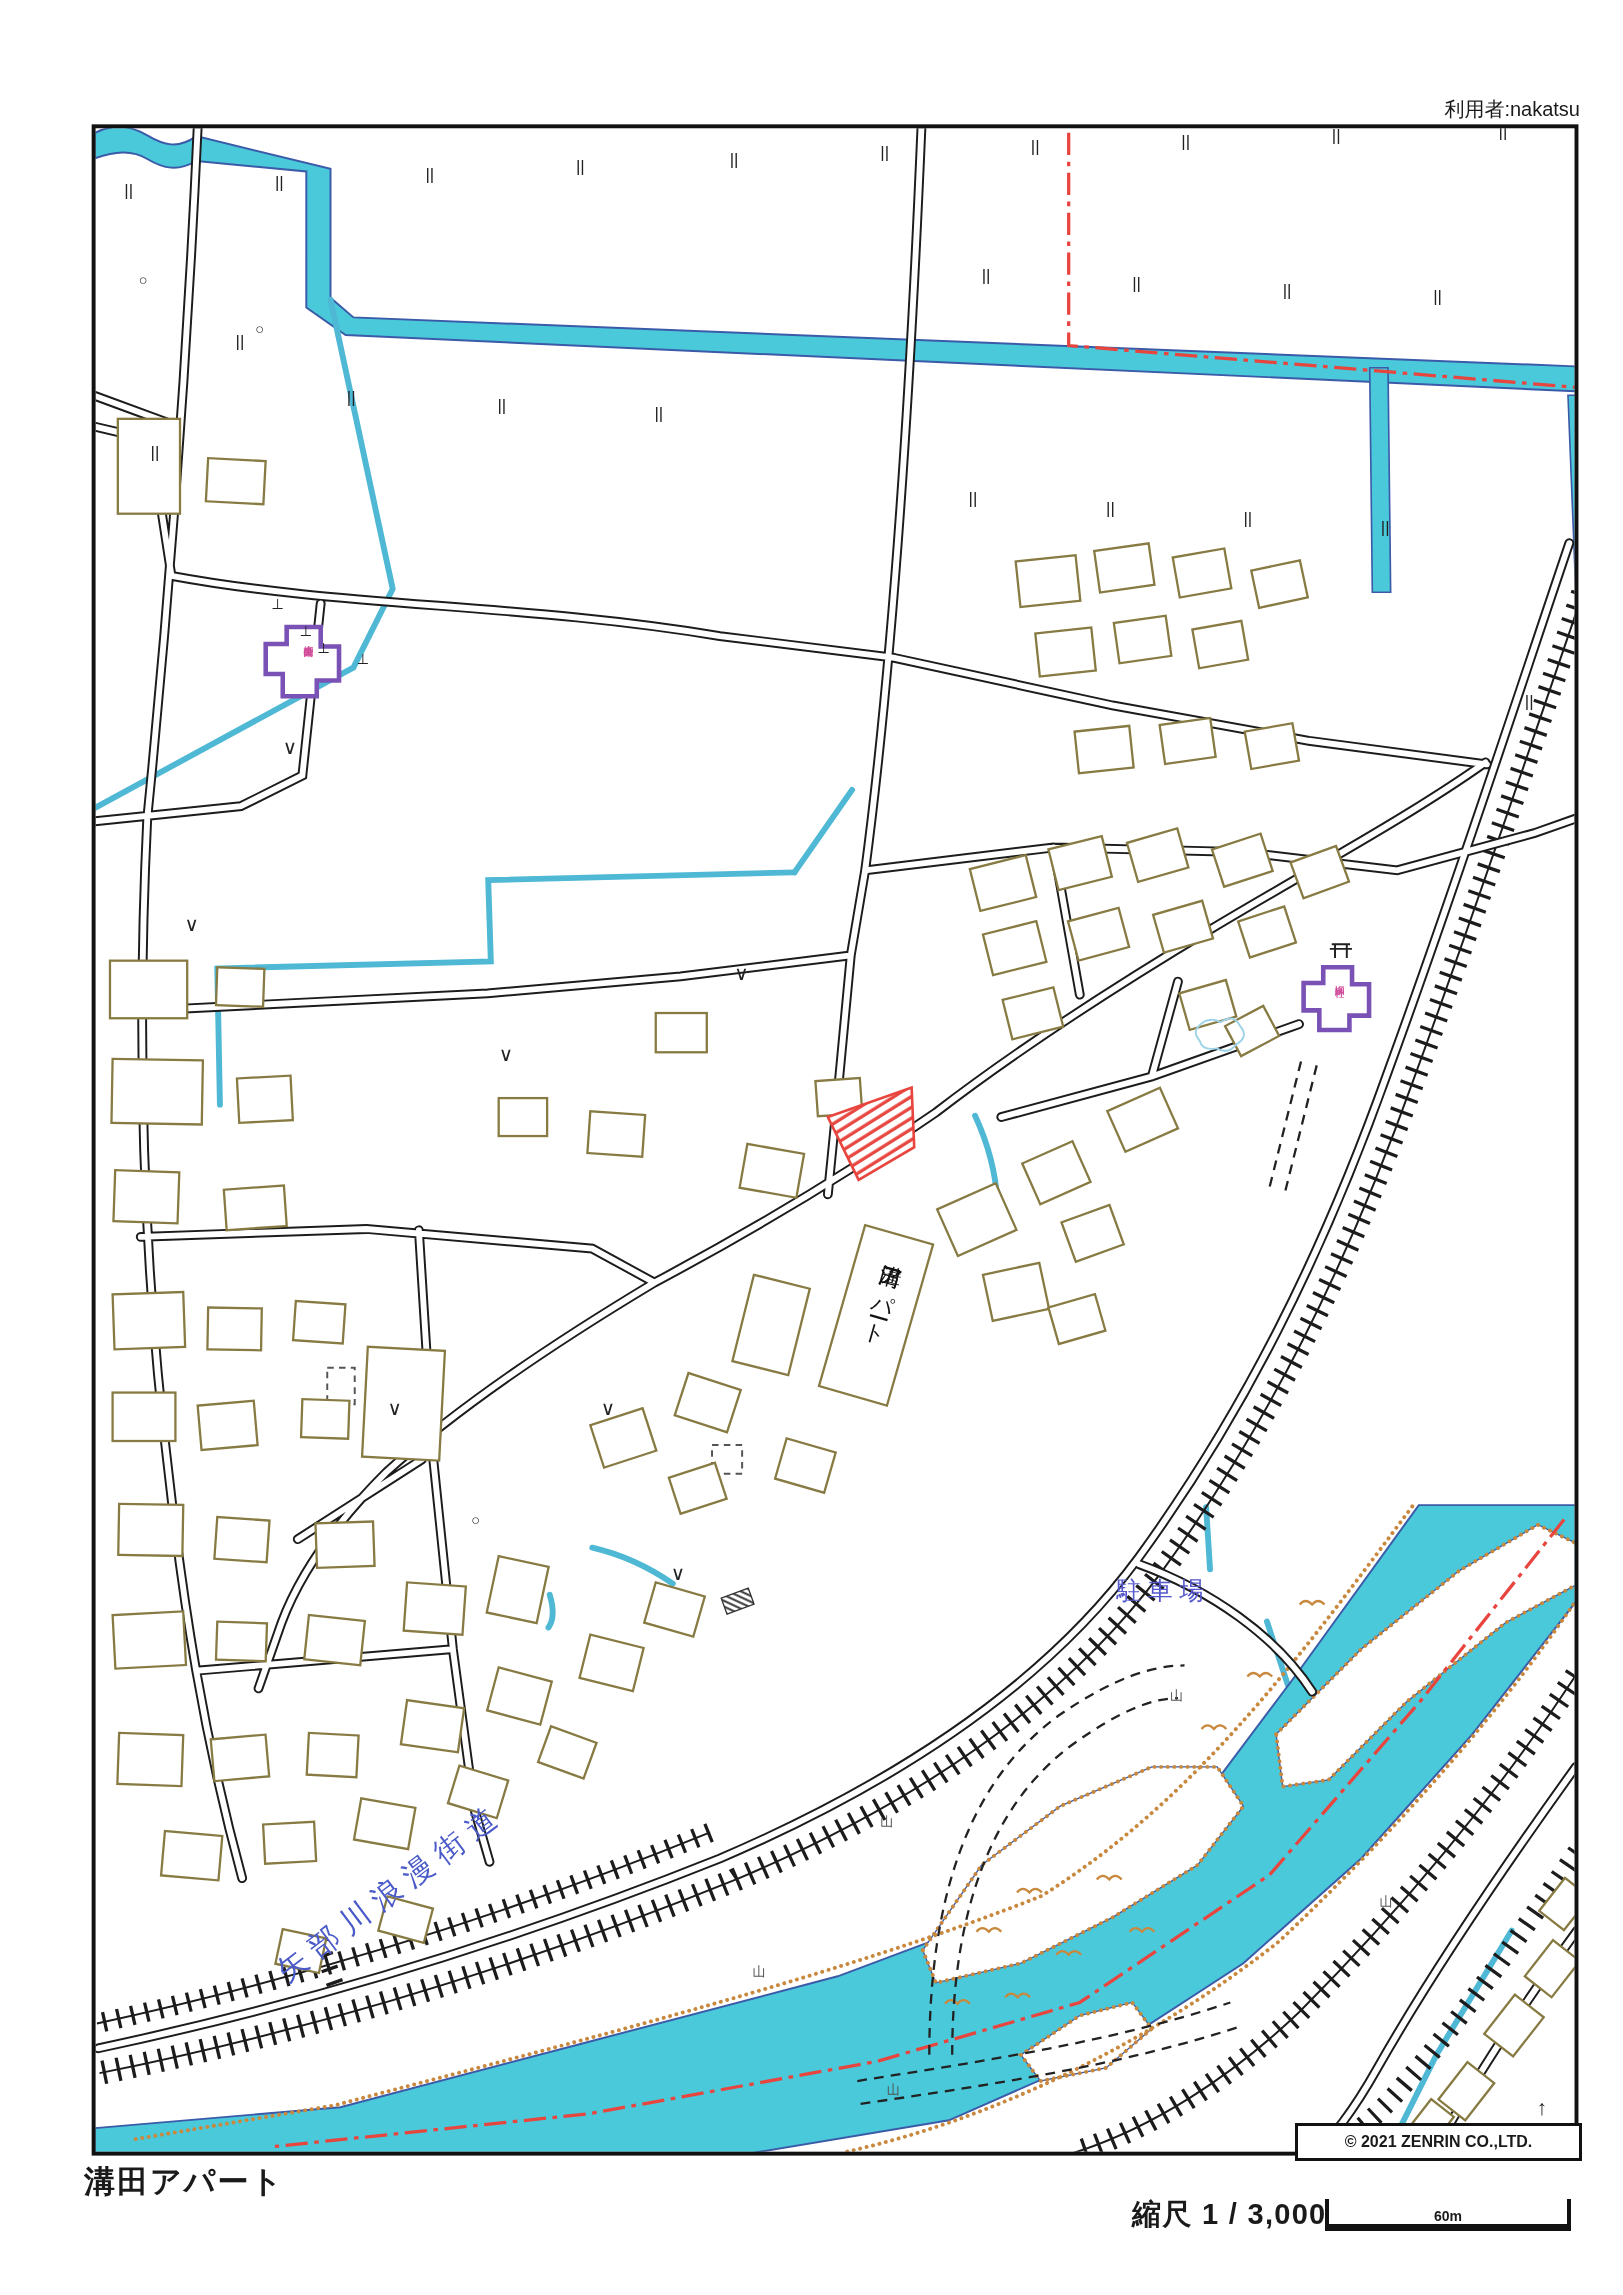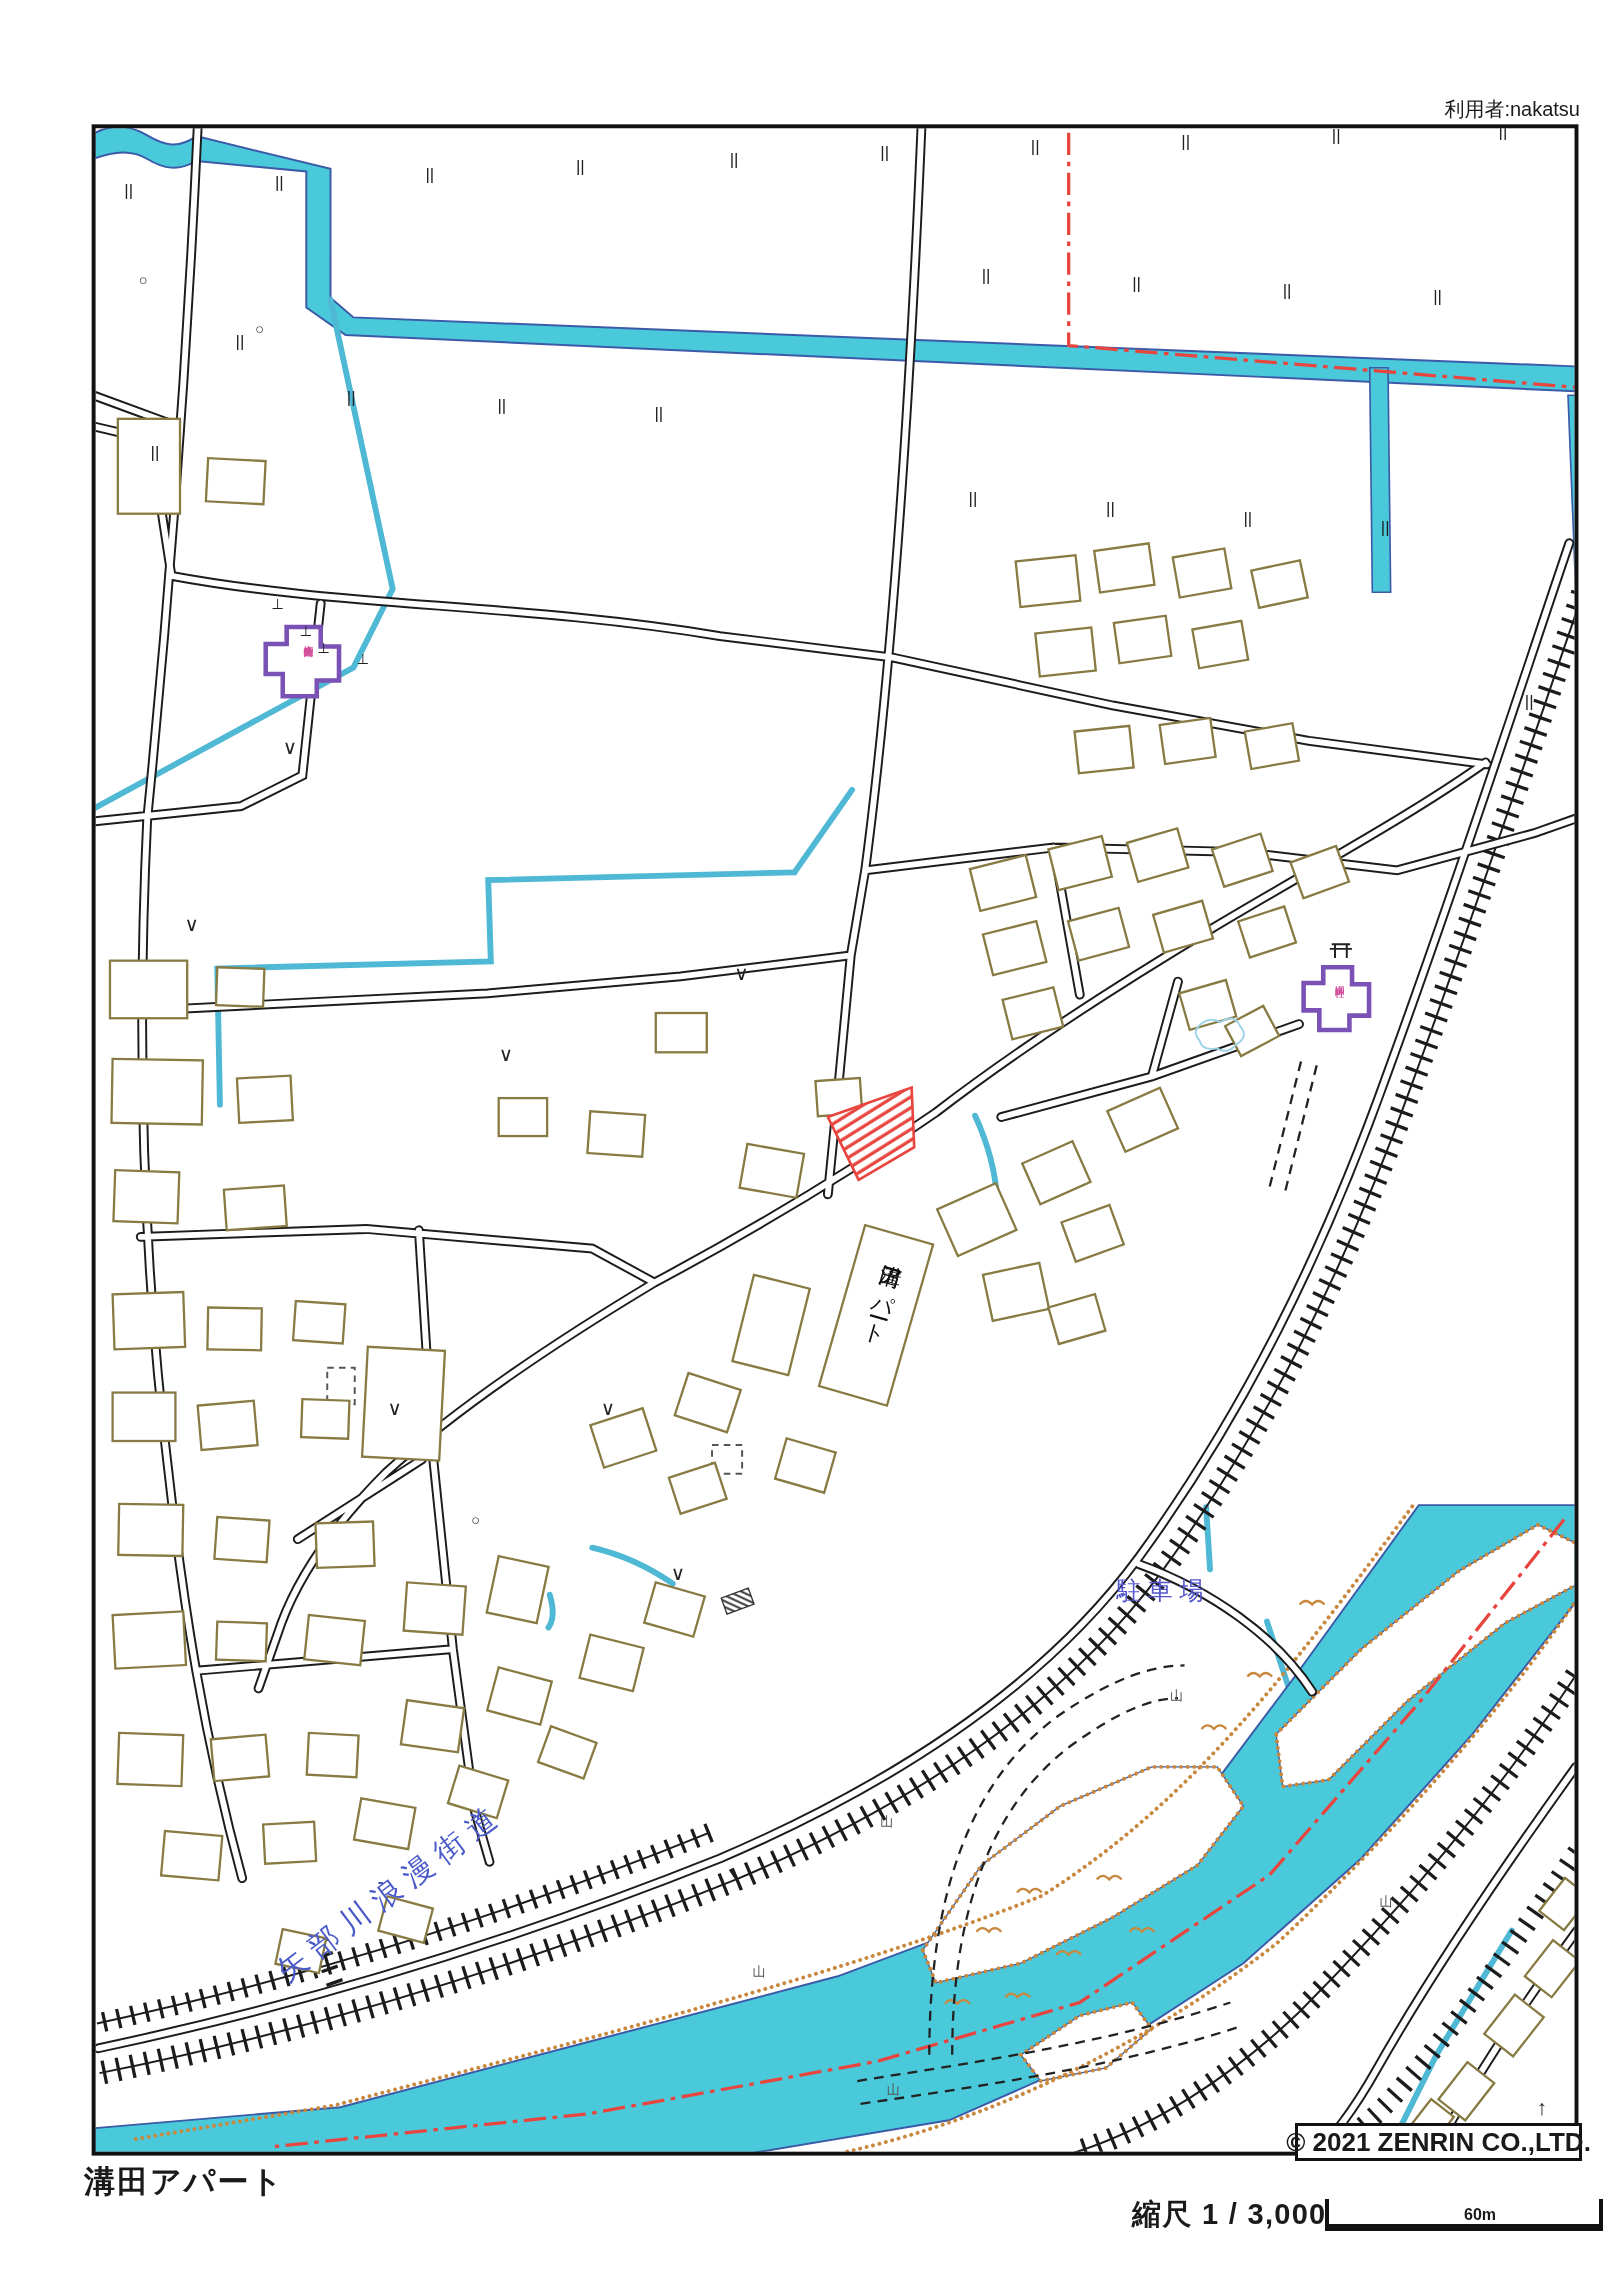--- a/index.html
+++ b/index.html
@@ -5,24 +5,24 @@
   html,body{margin:0;padding:0;background:#f7f7f5;}
   .page{position:relative;width:1623px;height:2295px;background:#ffffff;overflow:hidden;
         font-family:"Liberation Sans","DejaVu Sans",sans-serif;color:#1a1a1a;}
   .map-svg{position:absolute;left:0;top:0;width:1623px;height:2295px;}
   .hdr-title{position:absolute;left:93px;top:73px;font-size:27.5px;font-weight:600;letter-spacing:1.3px;}
   .hdr-user{position:absolute;right:43px;top:96px;font-size:20px;font-weight:500;}
   .ftr-area{position:absolute;left:84px;top:2161px;font-size:31px;font-weight:700;letter-spacing:2px;}
   .ftr-scale{position:absolute;left:1132px;top:2195px;font-size:29px;font-weight:600;letter-spacing:1.3px;}
   .scalebar{position:absolute;left:1325px;top:2199px;width:238px;height:25px;
             border-left:4.6px solid #111;border-right:4.6px solid #111;border-bottom:7.2px solid #111;
-            display:flex;justify-content:center;align-items:flex-end;font-size:16px;font-weight:600;padding-left:32px;}
+            display:flex;justify-content:center;align-items:flex-end;font-size:14px;font-weight:600;}
   .copybox{position:absolute;left:1295px;top:2123px;width:281px;height:32px;background:#fff;
            border:3.3px solid #111;display:flex;align-items:center;justify-content:center;
-           font-size:26px;font-weight:600;white-space:nowrap;}
+           font-size:16px;font-weight:600;white-space:nowrap;}
   text{font-family:"Liberation Sans","DejaVu Sans",sans-serif;}
   .sym{fill:#222;}
   .b{fill:#ffffff;stroke:#877a42;stroke-width:3.5;}
   .road-case{fill:none;stroke:#1c1c1c;stroke-width:15;stroke-linecap:round;}
   .road-fill{fill:none;stroke:#ffffff;stroke-width:9;stroke-linecap:round;}
   .band{fill:none;stroke:#1c1c1c;stroke-dasharray:5 17;}
   .bedge{fill:none;stroke:#1c1c1c;stroke-width:3;}
   .stream{fill:none;stroke:#4fb8d4;stroke-width:9;stroke-linecap:round;}
   .dashp{fill:none;stroke:#222;stroke-width:3.5;stroke-dasharray:15 11;}
   .bead{fill:none;stroke:#c8893f;stroke-width:6;stroke-dasharray:0.1 10;stroke-linecap:round;}

